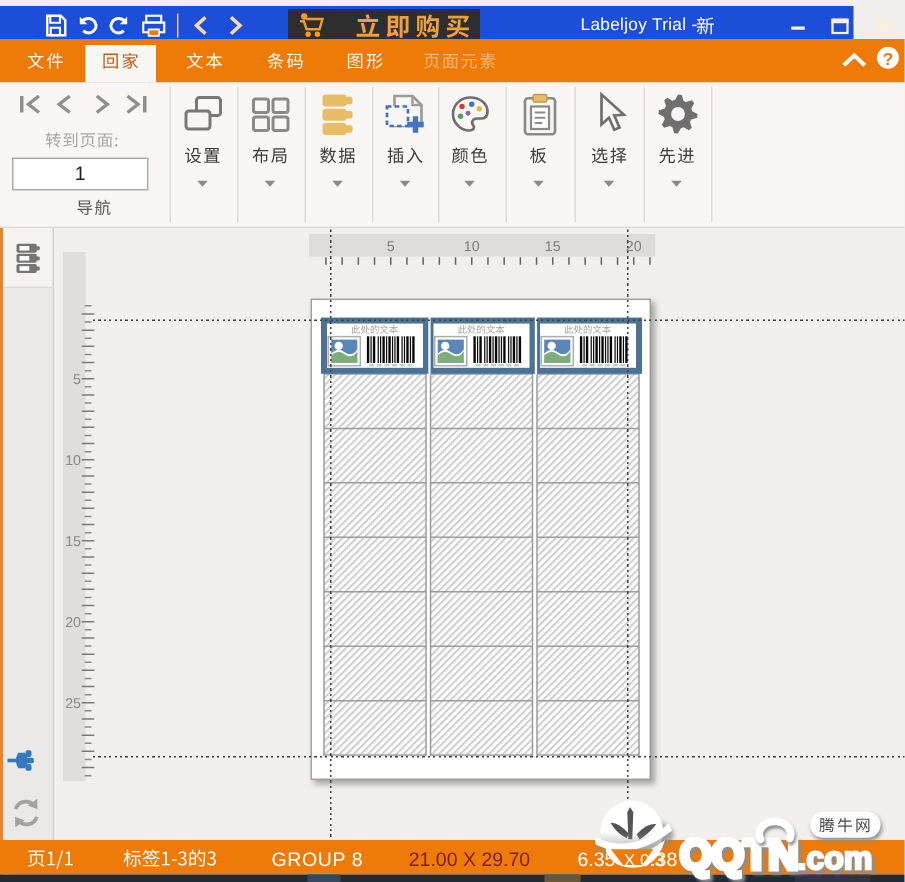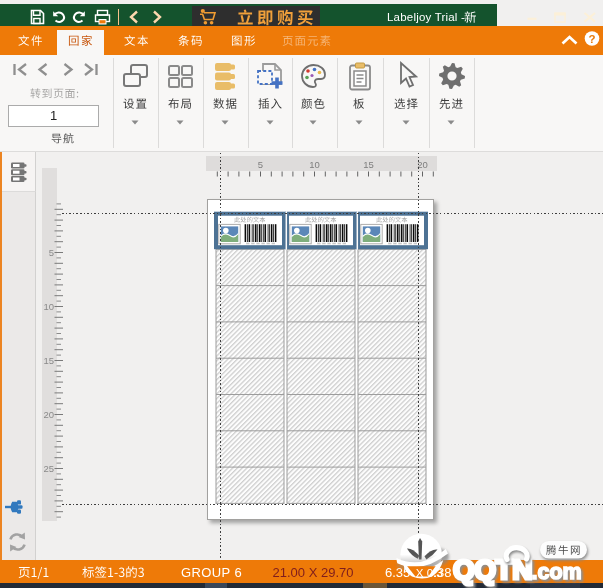--- a/index.html
+++ b/index.html
@@ -52,21 +52,21 @@
         <path id="gr8272" d="M474 492V319H243V492ZM547 492H786V319H547ZM598 685C569 643 531 597 494 563H229C268 601 304 642 337 685ZM354 843C284 708 162 587 39 511C53 495 74 457 81 441C111 461 141 484 170 509V81C170 -36 219 -63 378 -63C414 -63 725 -63 765 -63C914 -63 945 -18 963 138C941 142 910 154 890 166C879 34 863 6 764 6C696 6 426 6 373 6C263 6 243 20 243 80V247H786V202H861V563H585C632 611 678 669 712 722L663 757L648 752H383C397 774 410 796 422 818Z"></path>
         <path id="gr8bbe" d="M122 776C175 729 242 662 273 619L324 672C292 713 225 778 171 822ZM43 526V454H184V95C184 49 153 16 134 4C148 -11 168 -42 175 -60C190 -40 217 -20 395 112C386 127 374 155 368 175L257 94V526ZM491 804V693C491 619 469 536 337 476C351 464 377 435 386 420C530 489 562 597 562 691V734H739V573C739 497 753 469 823 469C834 469 883 469 898 469C918 469 939 470 951 474C948 491 946 520 944 539C932 536 911 534 897 534C884 534 839 534 828 534C812 534 810 543 810 572V804ZM805 328C769 248 715 182 649 129C582 184 529 251 493 328ZM384 398V328H436L422 323C462 231 519 151 590 86C515 38 429 5 341 -15C355 -31 371 -61 377 -80C474 -54 566 -16 647 39C723 -17 814 -58 917 -83C926 -62 947 -32 963 -16C867 4 781 39 708 86C793 160 861 256 901 381L855 401L842 398Z"></path>
         <path id="gr8f6c" d="M81 332C89 340 120 346 154 346H243V201L40 167L56 94L243 130V-76H315V144L450 171L447 236L315 213V346H418V414H315V567H243V414H145C177 484 208 567 234 653H417V723H255C264 757 272 791 280 825L206 840C200 801 192 762 183 723H46V653H165C142 571 118 503 107 478C89 435 75 402 58 398C67 380 77 346 81 332ZM426 535V464H573C552 394 531 329 513 278H801C766 228 723 168 682 115C647 138 612 160 579 179L531 131C633 70 752 -22 810 -81L860 -23C830 6 787 40 738 76C802 158 871 253 921 327L868 353L856 348H616L650 464H959V535H671L703 653H923V723H722L750 830L675 840L646 723H465V653H627L594 535Z"></path>
         <path id="gr8fdb" d="M81 778C136 728 203 655 234 609L292 657C259 701 190 770 135 819ZM720 819V658H555V819H481V658H339V586H481V469L479 407H333V335H471C456 259 423 185 348 128C364 117 392 89 402 74C491 142 530 239 545 335H720V80H795V335H944V407H795V586H924V658H795V819ZM555 586H720V407H553L555 468ZM262 478H50V408H188V121C143 104 91 60 38 2L88 -66C140 2 189 61 223 61C245 61 277 28 319 2C388 -42 472 -53 596 -53C691 -53 871 -47 942 -43C943 -21 955 15 964 35C867 24 716 16 598 16C485 16 401 23 335 64C302 85 281 104 262 115Z"></path>
         <path id="gr9009" d="M61 765C119 716 187 646 216 597L278 644C246 692 177 760 118 806ZM446 810C422 721 380 633 326 574C344 565 376 545 390 534C413 562 435 597 455 636H603V490H320V423H501C484 292 443 197 293 144C309 130 331 102 339 83C507 149 557 264 576 423H679V191C679 115 696 93 771 93C786 93 854 93 869 93C932 93 952 125 959 252C938 257 907 268 893 282C890 177 886 163 861 163C847 163 792 163 782 163C756 163 753 166 753 191V423H951V490H678V636H909V701H678V836H603V701H485C498 731 509 763 518 795ZM251 456H56V386H179V83C136 63 90 27 45 -15L95 -80C152 -18 206 34 243 34C265 34 296 5 335 -19C401 -58 484 -68 600 -68C698 -68 867 -63 945 -58C946 -36 958 1 966 20C867 10 715 3 601 3C495 3 411 9 349 46C301 74 278 98 251 100Z"></path>
         <path id="gr9762" d="M389 334H601V221H389ZM389 395V506H601V395ZM389 160H601V43H389ZM58 774V702H444C437 661 426 614 416 576H104V-80H176V-27H820V-80H896V576H493L532 702H945V774ZM176 43V506H320V43ZM820 43H670V506H820Z"></path>
         <path id="gr9875" d="M464 462V281C464 174 421 55 50 -19C66 -35 87 -64 96 -80C485 4 541 143 541 280V462ZM545 110C661 56 812 -27 885 -83L932 -23C854 32 703 111 589 161ZM171 595V128H248V525H760V130H839V595H478C497 630 517 673 535 715H935V785H74V715H449C437 676 419 631 403 595Z"></path>
         <path id="gr989c" d="M698 506C696 147 684 34 432 -30C444 -43 461 -67 467 -82C735 -9 755 126 757 506ZM400 459C345 410 243 364 158 338C175 325 194 304 205 289C295 320 398 372 462 433ZM431 185C371 104 252 35 132 -1C148 -15 167 -38 178 -55C306 -12 427 63 497 156ZM740 77C805 32 882 -35 918 -80L961 -34C924 11 845 75 782 118ZM536 609V137H596V552H851V139H914V609H725C738 641 753 680 766 718H947V778H514V718H703C693 683 678 641 664 609ZM229 824C242 799 254 767 263 740H68V677H496V740H334C325 770 308 811 291 842ZM415 326C356 263 246 205 150 172C155 225 156 277 156 321V472H493V535H392C412 569 434 613 453 653L390 669C375 630 349 574 326 535H195L248 554C240 586 217 636 194 671L135 652C157 616 178 568 186 535H89V322C89 215 84 65 32 -45C49 -51 79 -69 92 -81C125 -9 142 82 150 169C166 155 183 134 193 118C296 158 407 224 475 300Z"></path>
       </defs>
     </svg>
-<div style="position:absolute;left:0;top:4px;width:497px;height:26px;background:#14532d">
+<div style="position:absolute;left:0;top:4px;width:569px;height:26px;background:#1d4ed8">
 <svg style="position:absolute;left:28px;top:4px" width="145" height="19" viewBox="0 0 145 19" fill="none" stroke="#fff" stroke-width="1.6">
 <g>
           <path d="M3.5 2.5h9l3 3v10h-12z" fill="none"></path>
           <path d="M5.5 2.8v4.4h6.5V2.8" stroke-width="1.4"></path>
           <rect x="5.8" y="10.5" width="6.2" height="5" stroke-width="1.4"></rect>
         </g>
 <g>
           <path d="M27.5 12.5c4.5 3.8 10.5-0.8 7.8-5.6-2.3-3.8-7.5-2.9-9 0.1" fill="none" stroke-width="2"></path>
           <path d="M25.2 3.2v5h5" fill="#fff" stroke="none"></path>
         </g>
@@ -601,21 +601,21 @@
       <g fill="#fff" transform="translate(0,11.88) scale(0.01250,-0.01250)">
         <use href="#gr6807" x="0.0"></use>
         <use href="#gr7b7e" x="1000.0"></use>
         <use href="#gr0031" x="2000.0"></use>
         <use href="#gr002d" x="2555.0"></use>
         <use href="#gr0033" x="2902.0"></use>
         <use href="#gr7684" x="3457.0"></use>
         <use href="#gr0033" x="4457.0"></use>
       </g>
     </svg>
-<div style="position:absolute;left:181px;top:564.5px;font:13px 'Liberation Sans',sans-serif;color:#fff;letter-spacing:0.4px">GROUP 6</div>
+<div style="position:absolute;left:181px;top:564.5px;font:13px 'Liberation Sans',sans-serif;color:#fff;letter-spacing:0.4px">GROUP 8</div>
 <div style="position:absolute;left:272.5px;top:564.5px;font:13px 'Liberation Sans',sans-serif;color:#7f1d1d">21.00 X 29.70</div>
 <div style="position:absolute;left:385px;top:564.5px;font:13px 'Liberation Sans',sans-serif;color:#fff">6.35 X 0.38</div>
 <div style="position:absolute;left:0;top:583px;width:603px;height:5px;background:#222a36"></div>
 <div style="position:absolute;left:205px;top:583px;width:22px;height:5px;background:#39475a"></div>
 <div style="position:absolute;left:363px;top:583px;width:24px;height:5px;background:#6b5638"></div>
 <div style="position:absolute;left:530px;top:583px;width:50px;height:5px;background:#2c3645"></div>
 <svg style="position:absolute;left:383px;top:516px" width="220" height="72" viewBox="0 0 220 72">
 <defs>
 <linearGradient id="ballsh" x1="0" y1="0" x2="0" y2="1">
 <stop offset="0" stop-color="#9a9a9a" stop-opacity="0"></stop>

